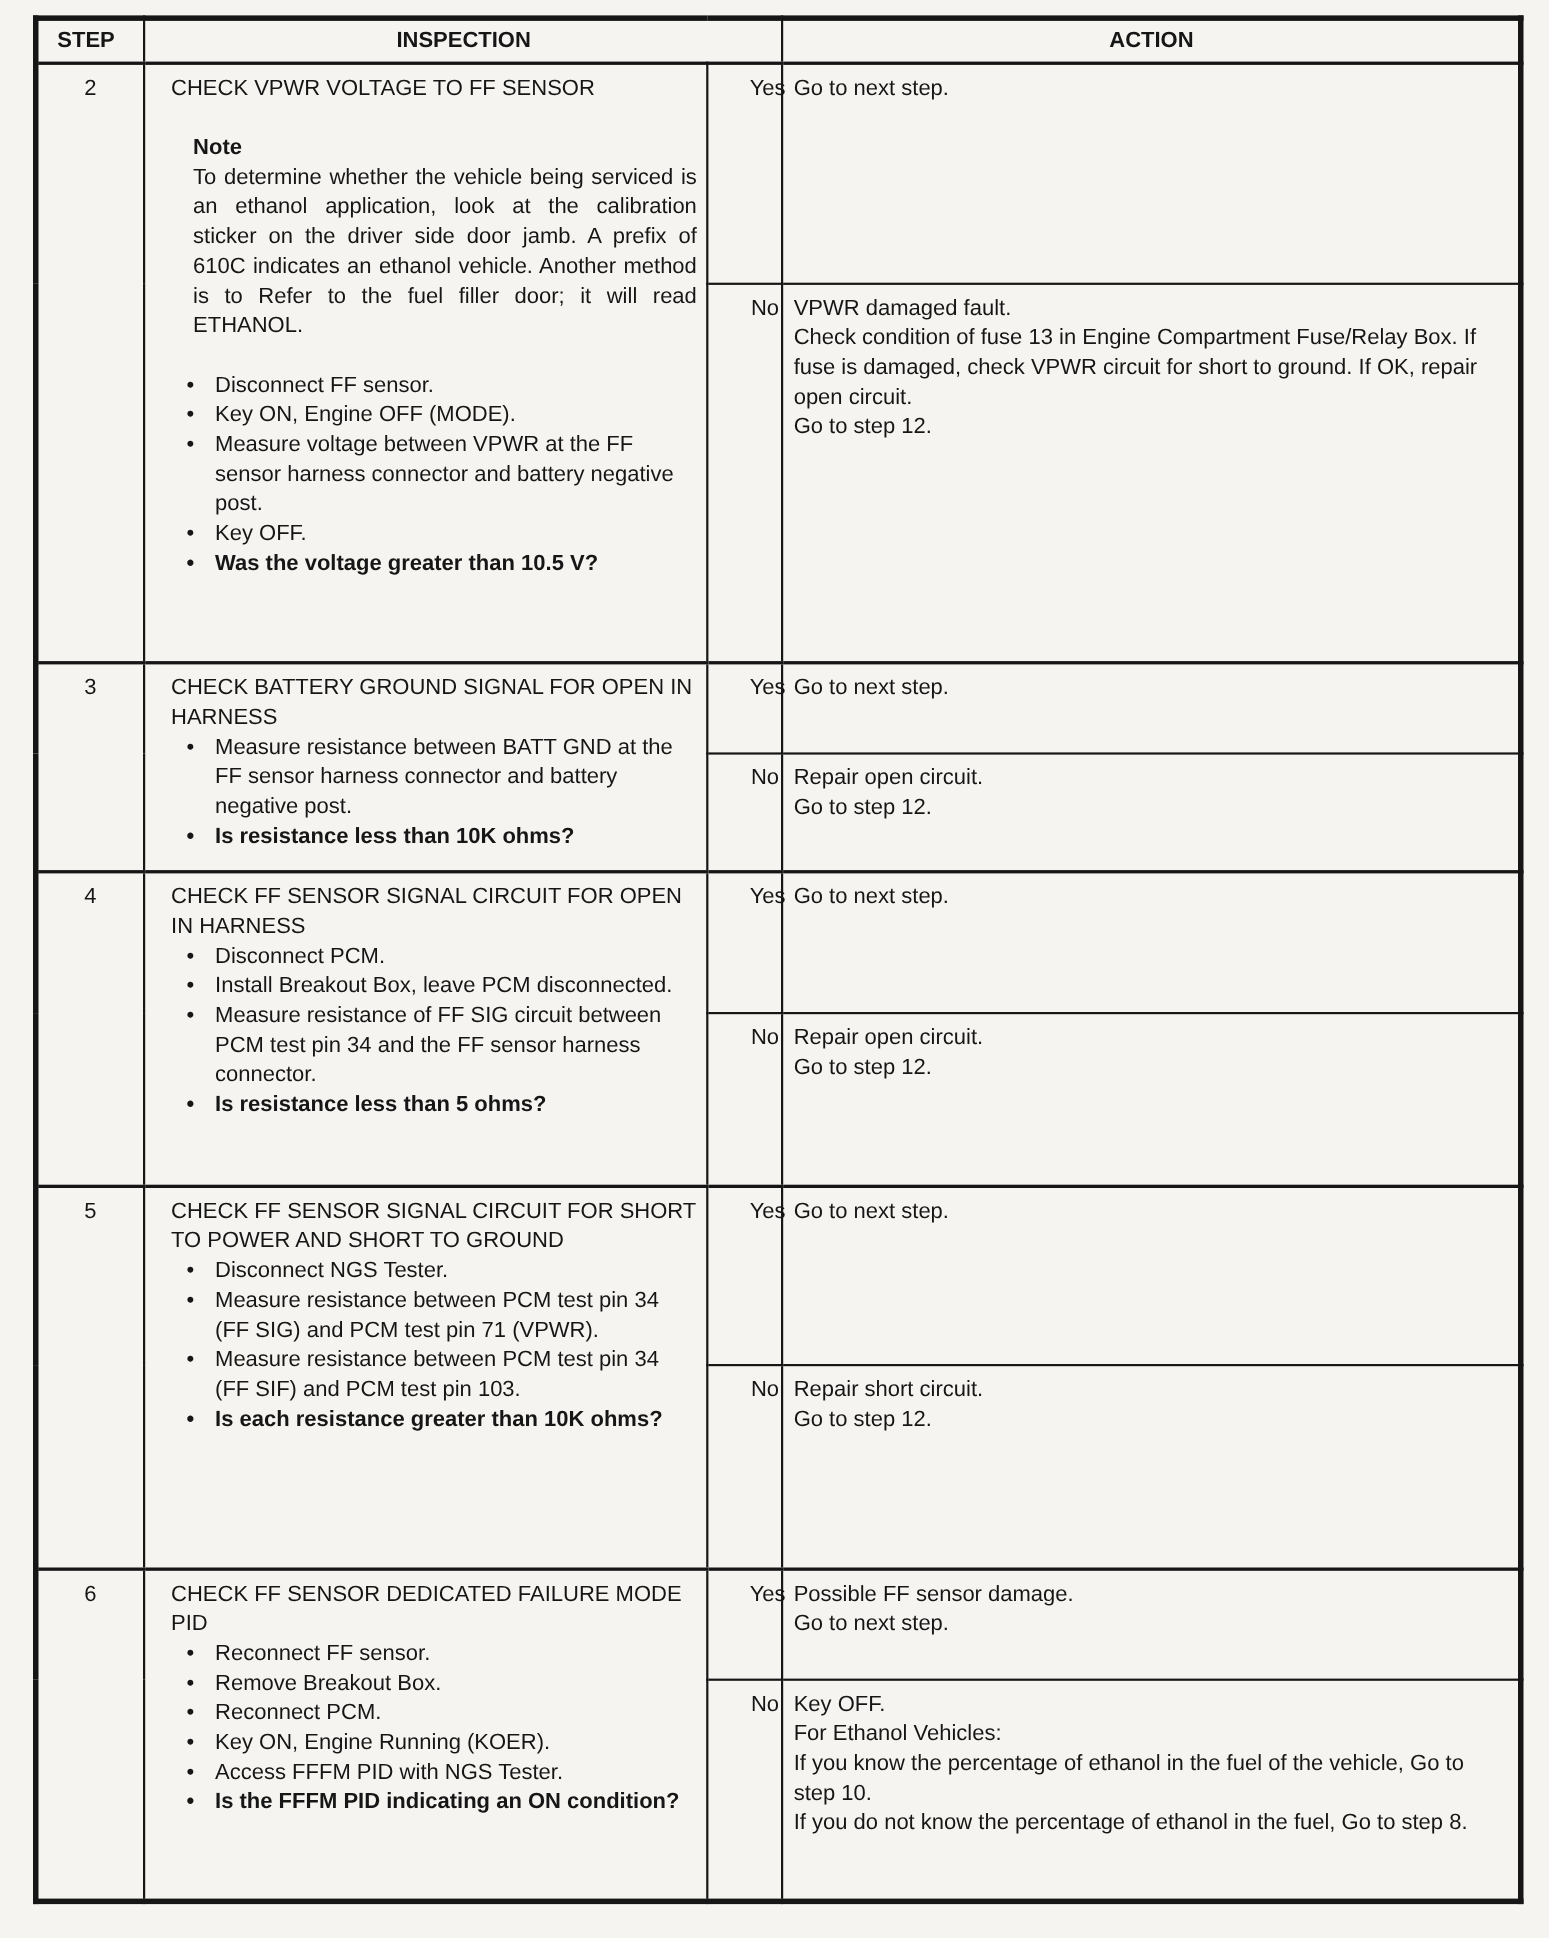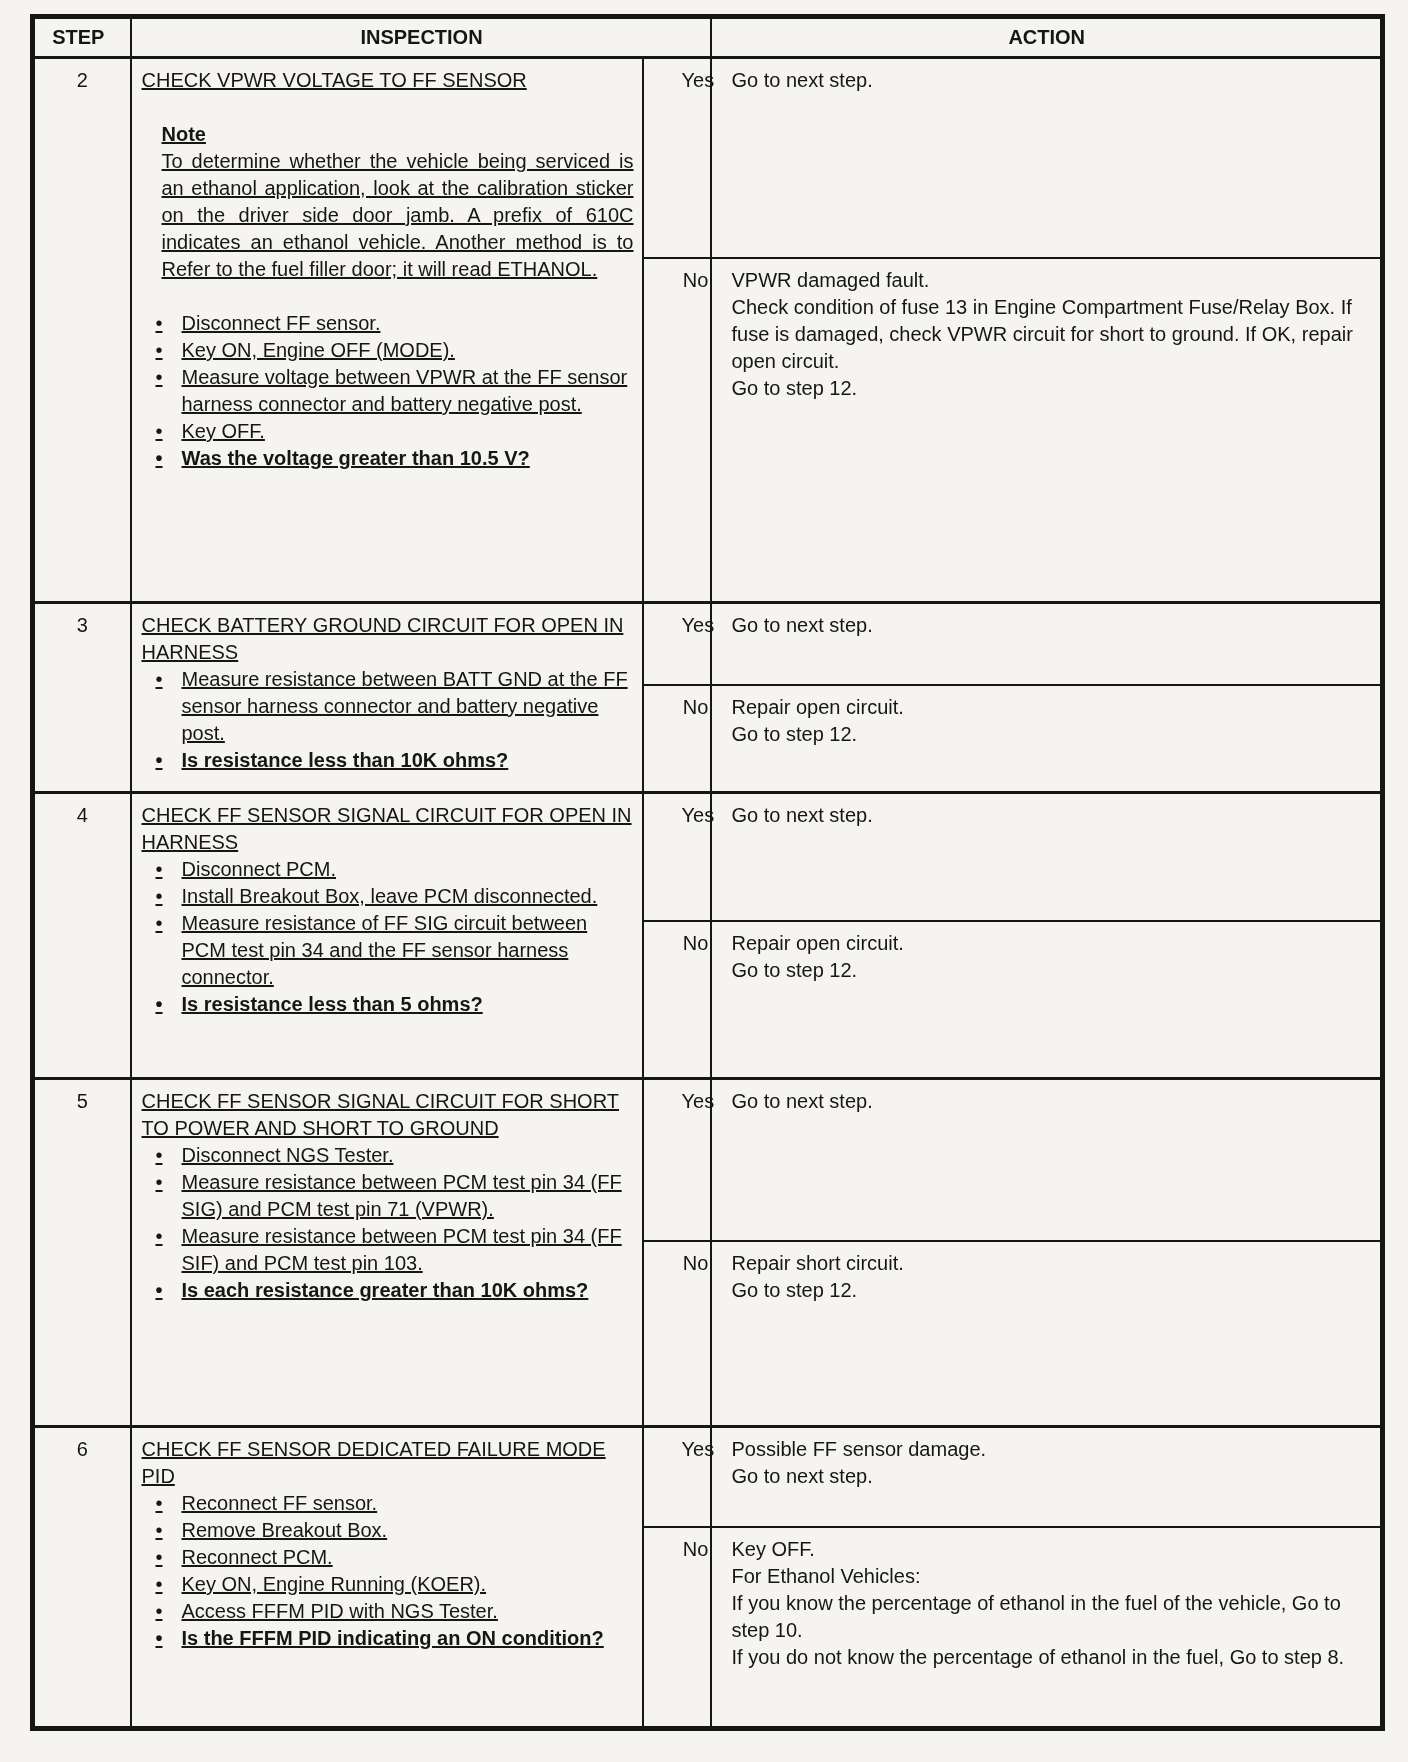--- a/index.html
+++ b/index.html
@@ -31,32 +31,32 @@
     font-weight: bold;
     text-align: center;
     padding: 5px 8px 5px 10px;
     border-bottom: 3px solid var(--ink, #161616);
     height: 38px;
   }
   th.col-step { text-align: center; padding-left: 0; }
   tr.yes-row > td { border-top: 3px solid var(--ink, #161616); }
   tr.no-row  > td { border-top: 2px solid var(--ink, #161616); }
   td.step-cell { text-align: center; padding-top: 8px; }
-  td.inspection-cell { padding: 8px 8px 10px 10px; text-decoration: underline; }
+  td.inspection-cell { padding: 8px 8px 10px 24px; }
   .note-block { margin: 27px 0 0 20px; }
   .note-label { font-weight: bold; }
   .note-text { text-align: justify; }
   .bullet-list { margin-top: 0; }
   .bullet-list.after-note { margin-top: 27px; }
   .bullet-item { display: flex; padding-left: 14px; }
   .bullet-dot { flex: 0 0 26px; }
   .bullet-text { flex: 1; }
   .bold { font-weight: bold; }
   td.yn-cell { text-align: center; padding-top: 8px; padding-left: 38px; }
-  td.action-cell { padding: 8px 10px 8px 20px; }
+  td.action-cell { padding: 8px 10px 8px 10px; }
   .action-line { }
 </style>
 </head>
 <body>
 
 <div class="page">
   <table class="pinpoint-table">
     <colgroup>
       <col style="width:98px">
       <col style="width:512px">
@@ -111,21 +111,21 @@
           <td class="yn-cell">No</td>
           <td class="action-cell">
             <div class="action-line">VPWR damaged fault.</div>
             <div class="action-line">Check condition of fuse 13 in Engine Compartment Fuse/Relay Box. If fuse is damaged, check VPWR circuit for short to ground. If OK, repair open circuit.</div>
             <div class="action-line">Go to step 12.</div>
           </td>
         </tr>
         <tr class="sub-row yes-row" style="height: 82px;">
           <td class="step-cell" rowspan="2">3</td>
           <td class="inspection-cell" rowspan="2">
-            <div class="ins-title">CHECK BATTERY GROUND CIRCUIT FOR OPEN IN HARNESS</div>
+            <div class="ins-title">CHECK BATTERY GROUND SIGNAL FOR OPEN IN HARNESS</div>
             <div class="bullet-list">
               <div class="bullet-item">
                 <span class="bullet-dot">•</span>
                 <span class="bullet-text">Measure resistance between BATT GND at the FF sensor harness connector and battery negative post.</span>
               </div>
               <div class="bullet-item bold">
                 <span class="bullet-dot">•</span>
                 <span class="bullet-text bold">Is resistance less than 10K ohms?</span>
               </div>
             </div>

